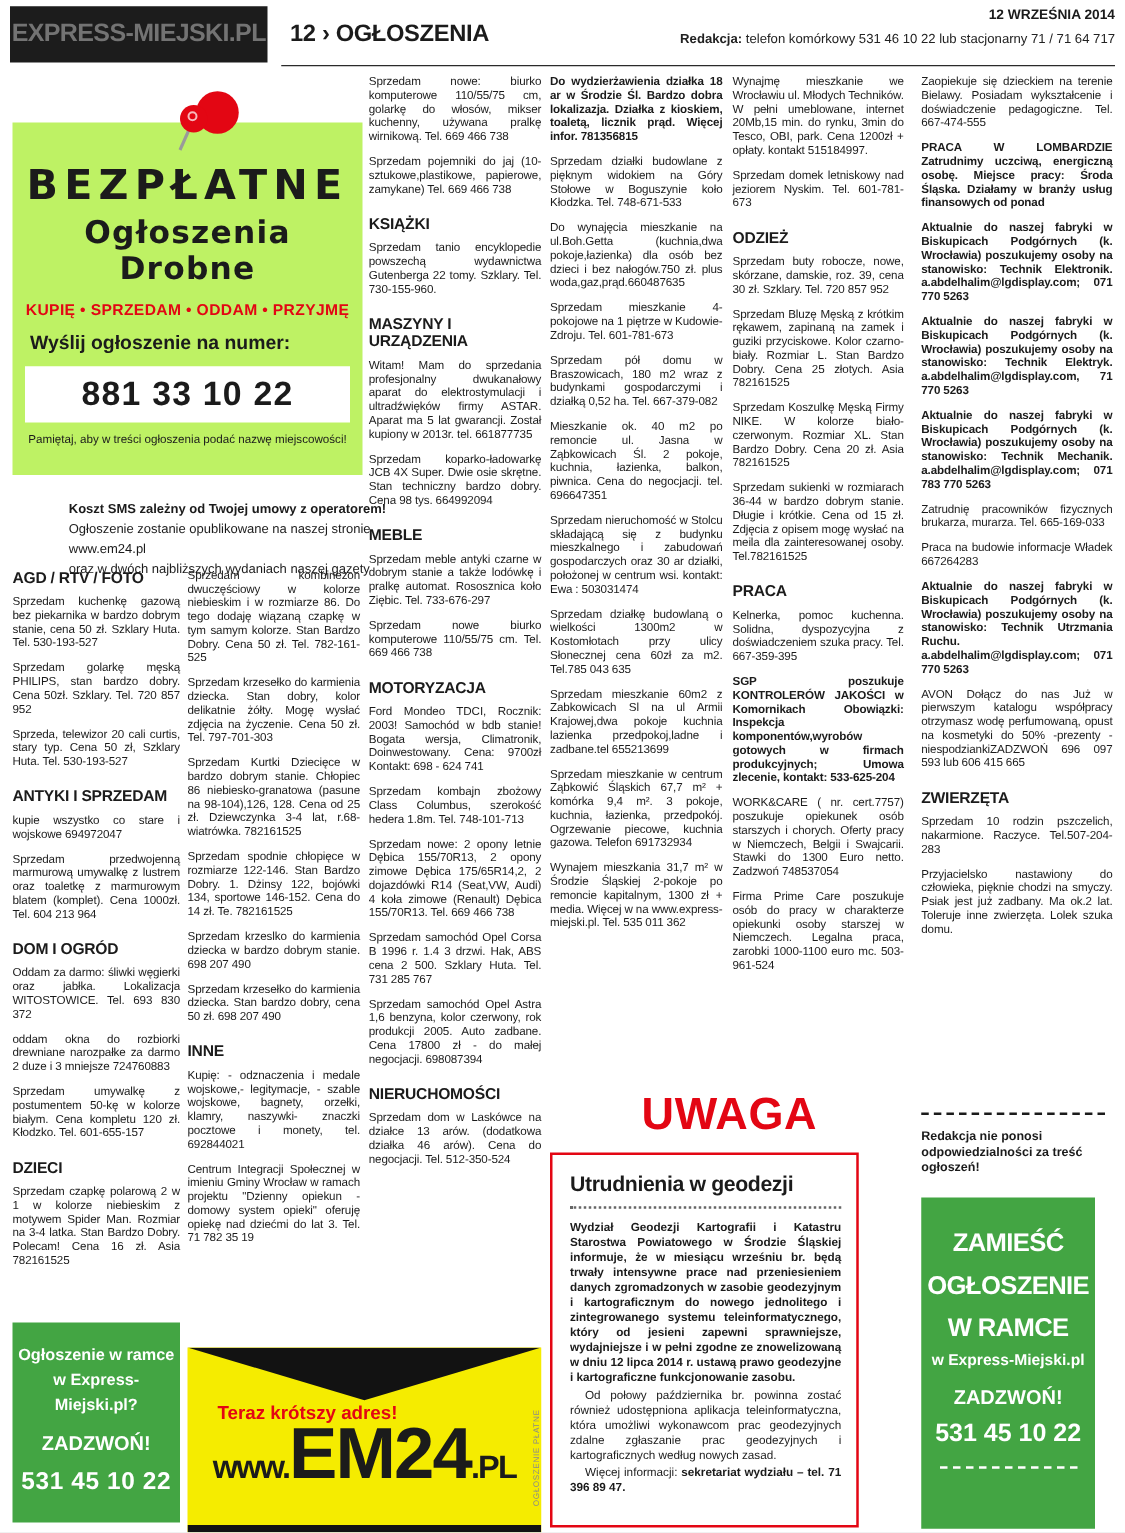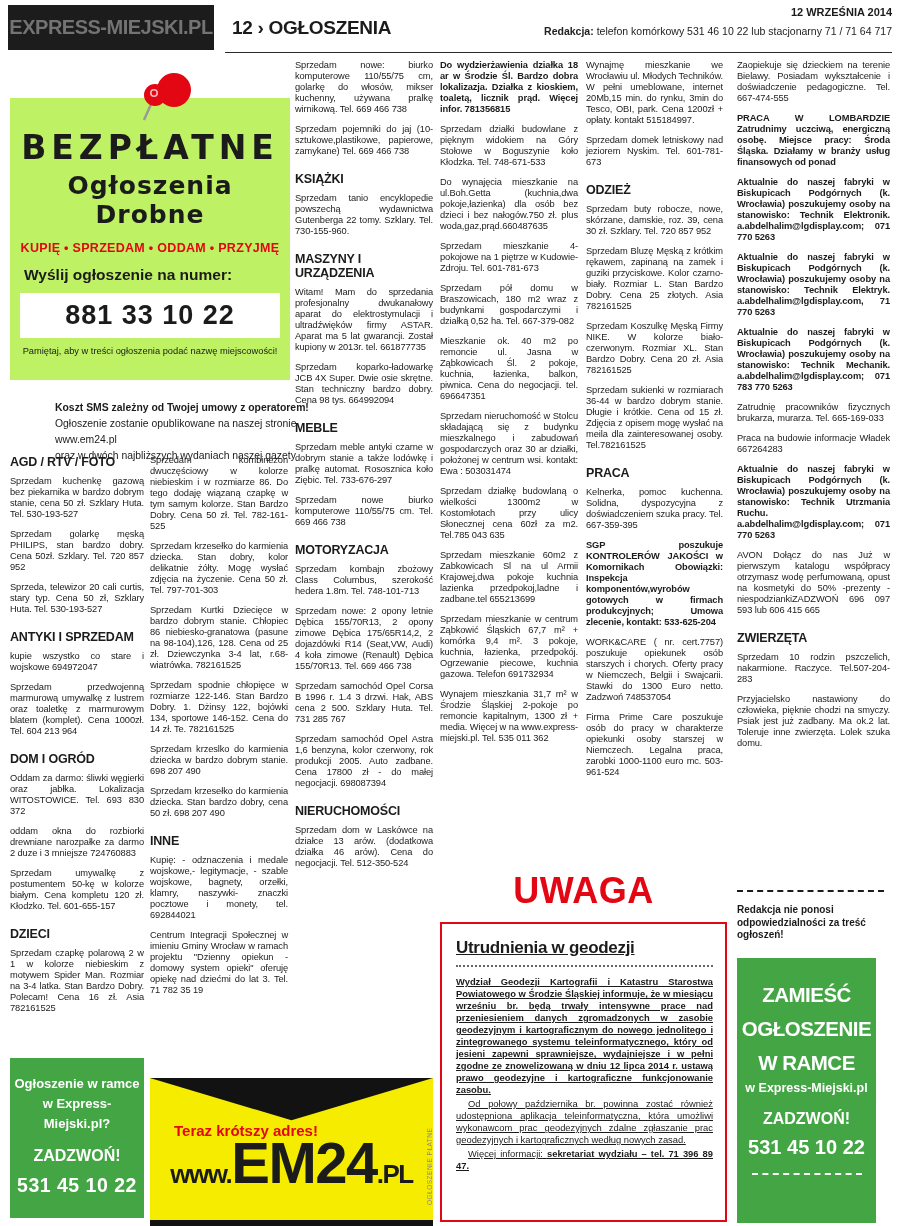--- a/index.html
+++ b/index.html
@@ -65,22 +65,22 @@
     clip-path:polygon(0 0,100% 0,50% 88%);}
   .em24-bottom{position:absolute; left:0; bottom:0; width:100%; height:6px; background:#121212;}
   .em24-content{position:absolute; left:0; right:0; top:44px; text-align:center;}
   .em24-tag{color:#e30613; font-weight:700; font-size:15px; text-align:left; padding-left:24px;}
   .em24-url{white-space:nowrap; font-weight:800; letter-spacing:-1.5px; line-height:0.95; margin-top:-4px;}
   .em24-url .w{font-size:26px;} .em24-url .n{font-size:58px;} .em24-url .t{font-size:26px;}
 
   
   .uwaga-title{position:absolute; left:440px; top:870px; width:287px; text-align:center;
     color:#e30613; font-size:36px; font-weight:800; letter-spacing:0.5px;}
-  .uwaga-box{position:absolute; left:440px; top:922px; width:287px; height:300px;
-    border:2px solid #e30613; box-sizing:border-box; background:#fff; padding:14px 12px 8px 14px;text-decoration:underline;}
+  .uwaga-box{position:absolute; left:440px; top:922px; width:247px; height:300px;
+    border:2px solid #e30613; box-sizing:border-box; background:#fff; padding:14px 12px 8px 14px;}
   .uwaga-head{font-size:17px; font-weight:700; letter-spacing:-0.3px;}
   .uwaga-dots{border-top:2px dotted #666; margin:7px 0 9px 0;}
   .uwaga-p{font-size:9.4px; line-height:12px; text-align:justify; margin:0;}
   .uwaga-p1{font-weight:700;}
   .uwaga-p2{text-indent:12px; margin-top:2px;}
   .uwaga-p3{text-indent:12px; margin-top:2px;}
   .uwaga-p3 b{font-weight:700;}
   .vert-label{position:absolute; left:426px; top:1205px; transform:rotate(-90deg);
     transform-origin:0 0; font-size:6.5px; color:#8a8a8a; white-space:nowrap; letter-spacing:0.5px;}
 </style>
@@ -151,20 +151,21 @@
       <div class="ad">Sprzedam pojemniki do jaj (10-sztukowe,plastikowe, papierowe, zamykane) Tel. 669 466 738</div>
       <div class="sec-heading">KSIĄŻKI</div>
       <div class="ad">Sprzedam tanio encyklopedie powszechą wydawnictwa Gutenberga 22 tomy. Szklary. Tel. 730-155-960.</div>
       <div class="sec-heading">MASZYNY I URZĄDZENIA</div>
       <div class="ad">Witam! Mam do sprzedania profesjonalny dwukanałowy aparat do elektrostymulacji i ultradźwięków firmy ASTAR. Aparat ma 5 lat gwarancji. Został kupiony w 2013r. tel. 661877735</div>
       <div class="ad">Sprzedam koparko-ładowarkę JCB 4X Super. Dwie osie skrętne. Stan techniczny bardzo dobry. Cena 98 tys. 664992094</div>
       <div class="sec-heading">MEBLE</div>
       <div class="ad">Sprzedam meble antyki czarne w dobrym stanie a także lodówkę i pralkę automat. Rososznica koło Ziębic. Tel. 733-676-297</div>
       <div class="ad">Sprzedam nowe biurko komputerowe 110/55/75 cm. Tel. 669 466 738</div>
       <div class="sec-heading">MOTORYZACJA</div>
+      <div class="ad">Ford Mondeo TDCI, Rocznik: 2003! Samochód w bdb stanie! Bogata wersja, Climatronik, Doinwestowany. Cena: 9700zł Kontakt: 698 - 624 741</div>
       <div class="ad">Sprzedam kombajn zbożowy Class Columbus, szerokość hedera 1.8m. Tel. 748-101-713</div>
       <div class="ad">Sprzedam nowe: 2 opony letnie Dębica 155/70R13, 2 opony zimowe Dębica 175/65R14,2, 2 dojazdówki R14 (Seat,VW, Audi) 4 koła zimowe (Renault) Dębica 155/70R13. Tel. 669 466 738</div>
       <div class="ad">Sprzedam samochód Opel Corsa B 1996 r. 1.4 3 drzwi. Hak, ABS cena 2 500. Szklary Huta. Tel. 731 285 767</div>
       <div class="ad">Sprzedam samochód Opel Astra 1,6 benzyna, kolor czerwony, rok produkcji 2005. Auto zadbane. Cena 17800 zł - do małej negocjacji. 698087394</div>
       <div class="sec-heading">NIERUCHOMOŚCI</div>
       <div class="ad">Sprzedam dom w Laskówce na działce 13 arów. (dodatkowa działka 46 arów). Cena do negocjacji. Tel. 512-350-524</div>
     </div>
   <div class="col" style="left:440px; width:138px;">
       <div class="ad ad-bold">Do wydzierżawienia działka 18 ar w Środzie Śl. Bardzo dobra lokalizazja. Działka z kioskiem, toaletą, licznik prąd. Więcej infor. 781356815</div>
       <div class="ad">Sprzedam działki budowlane z pięknym widokiem na Góry Stołowe w Boguszynie koło Kłodzka. Tel. 748-671-533</div>

